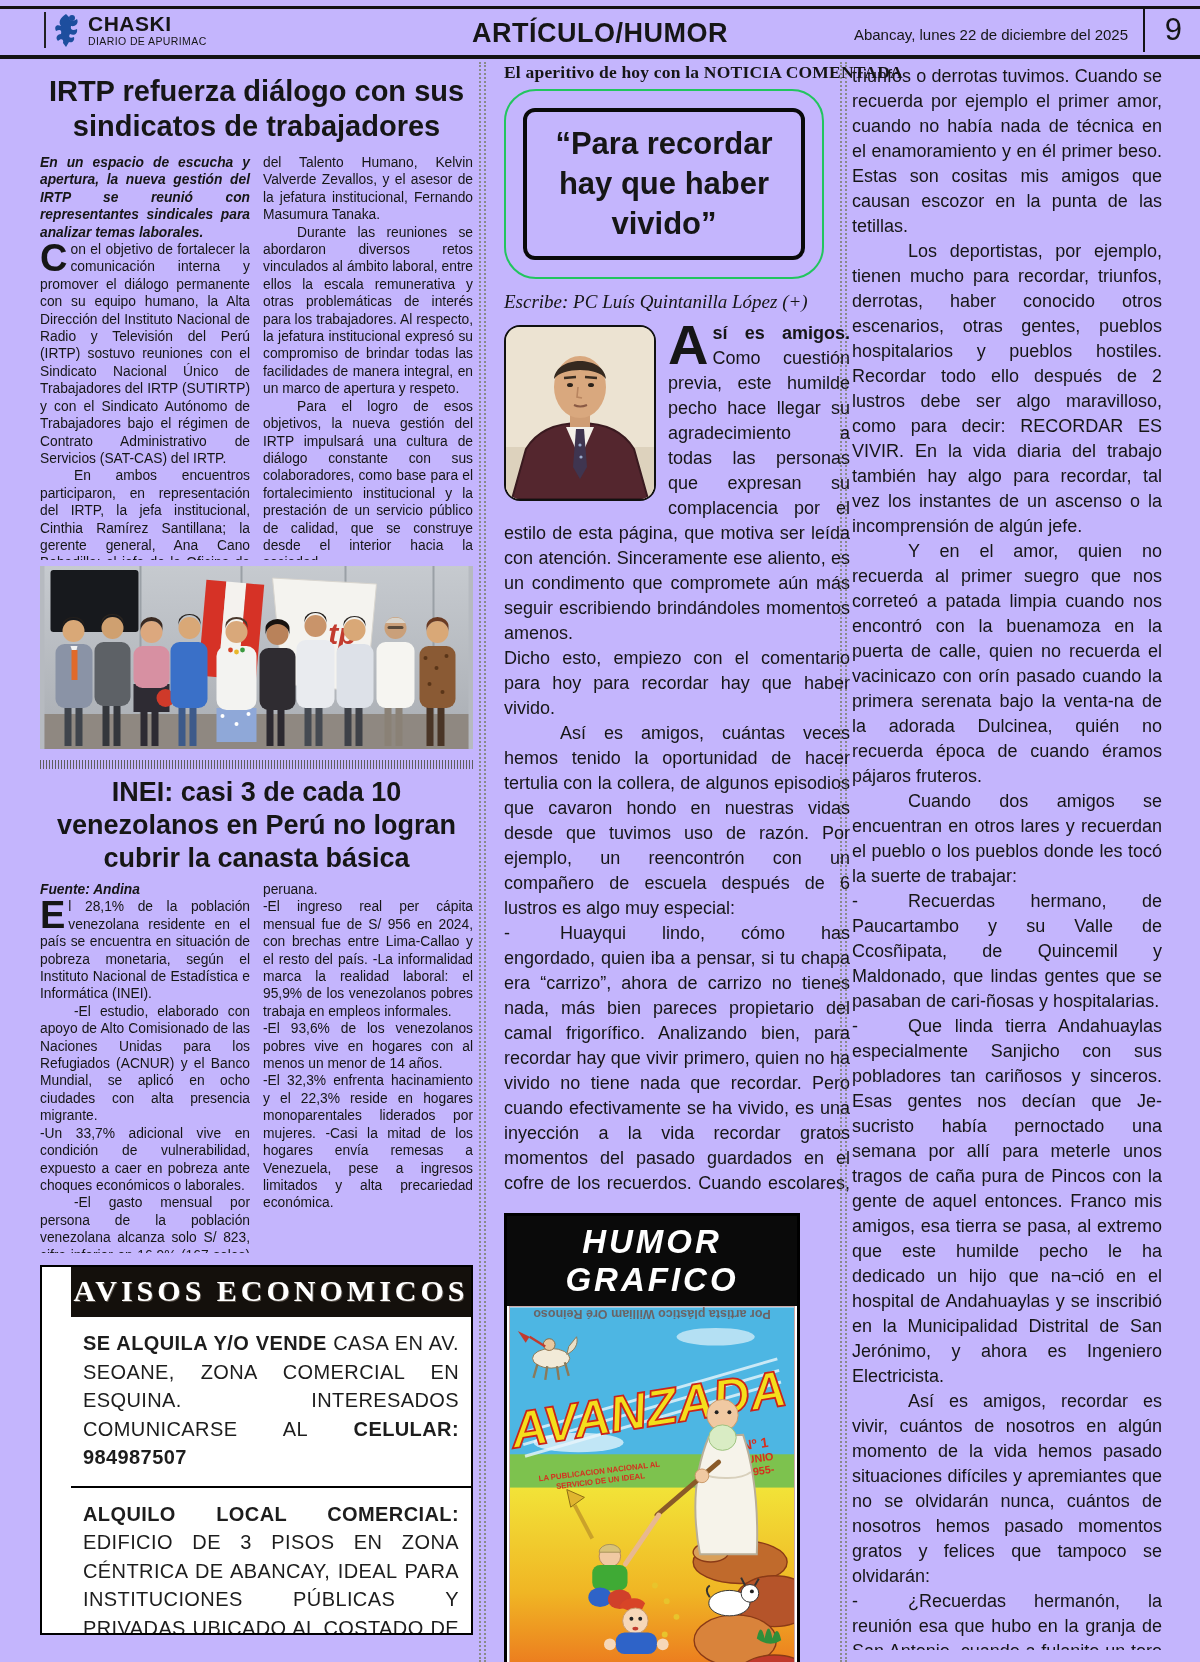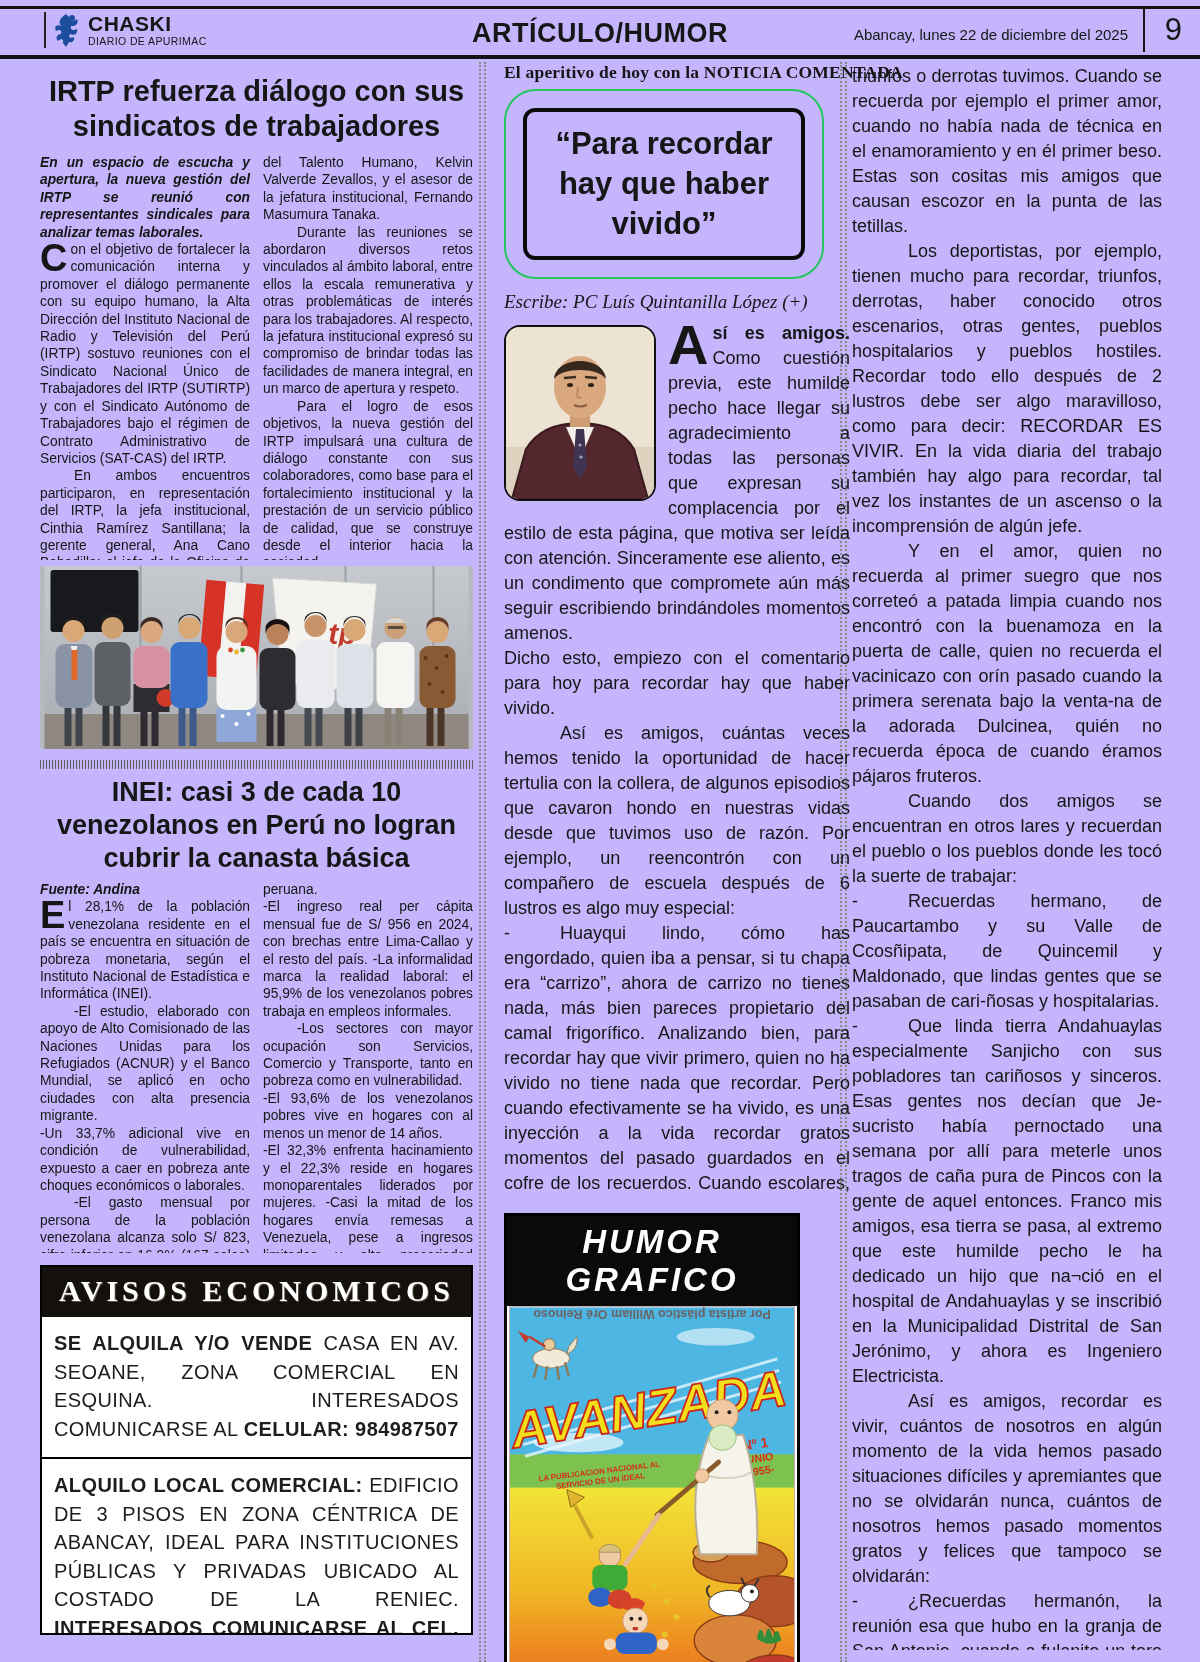--- a/index.html
+++ b/index.html
@@ -32,21 +32,21 @@
   .col p{margin:0;}
   .intro{font-weight:700;font-style:italic;}
   .ind-sm{text-indent:34px;}
   .dc{float:left;font-weight:700;font-size:38px;line-height:30px;padding:2px 3px 0 0;}
   .src{font-weight:700;font-style:italic;}
 
   .photo{width:433px;height:183px;margin-top:6px;background:#b6bac0;overflow:hidden;}
   .hsep{height:9px;margin:11px 0 7px;background:repeating-linear-gradient(to right,#5e5e5e 0 1px,transparent 1px 3px);}
   .h-inei{font-size:27px;line-height:33px;font-weight:700;text-align:center;margin:4px 0 2px;}
 
-  .avisos{margin-top:12px;border:2px solid #000;height:366px;overflow:hidden;background:#fff;}
+  .avisos{margin-top:12px;border:2px solid #000;height:366px;overflow:hidden;background:#fff;padding-left:29px;}
   .avisos-head{background:#14100c;color:#fff;text-align:center;font-family:"Liberation Serif",serif;font-weight:700;font-size:30px;letter-spacing:4px;padding:7px 0 9px;text-shadow:1px 1px 0 #5a524a;}
   .ad{padding:12px 12px 14px;font-size:20px;line-height:28.5px;text-align:justify;letter-spacing:.4px;color:#1d1d1d;}
   .ad b{font-weight:700;}
   .ad2{border-top:2px solid #000;}
 
   
   .mid{position:absolute;left:504px;top:62px;width:346px;}
   .kicker{font-family:"Liberation Serif",serif;font-weight:700;font-size:17.5px;letter-spacing:.2px;white-space:nowrap;}
   .tbox-out{margin-top:6px;width:282px;border:2px solid #22c55e;border-radius:32px;padding:17px;}
   .tbox-in{border:4px solid #0a0a0a;border-radius:12px;padding:12px 6px;text-align:center;font-weight:700;font-size:31px;line-height:40px;}
@@ -230,21 +230,20 @@
       <div class="col">
         <p class="src">Fuente: Andina</p>
         <p><span class="dc">E</span><span>l 28,1% de la población venezolana residente en el país se encuentra en situación de pobreza monetaria, según el Instituto Nacional de Estadística e Informática (INEI).</span></p>
         <p class="ind-sm">-El estudio, elaborado con apoyo de Alto Comisionado de las Naciones Unidas para los Refugiados (ACNUR) y el Banco Mundial, se aplicó en ocho ciudades con alta presencia migrante.</p>
         <p>-Un 33,7% adicional vive en condición de vulnerabilidad, expuesto a caer en pobreza ante choques económicos o laborales.</p>
         <p class="ind-sm">-El gasto mensual por persona de la población venezolana alcanza solo S/ 823, cifra inferior en 16,9% (167 soles) menos que el promedio de la población</p>
       </div>
       <div class="col">
         <p>peruana.</p>
         <p>-El ingreso real per cápita mensual fue de S/ 956 en 2024, con brechas entre Lima-Callao y el resto del país.  -La informalidad marca la realidad laboral: el 95,9% de los venezolanos pobres trabaja en empleos informales.</p>
-        <p class="ind-sm">-Los sectores con mayor ocupación son Servicios, Comercio y Transporte, tanto en pobreza como en vulnerabilidad.</p>
         <p>-El 93,6% de los venezolanos pobres vive en hogares con al menos un menor de 14 años.</p>
         <p>-El 32,3% enfrenta hacinamiento y el 22,3% reside en hogares monoparentales liderados por mujeres. -Casi la mitad de los hogares envía remesas a Venezuela, pese a ingresos limitados y alta precariedad económica.</p>
       </div>
     </div>
 
     <div class="avisos">
       <div class="avisos-head">AVISOS ECONOMICOS</div>
       <div class="ad"><b>SE ALQUILA Y/O VENDE</b><span> CASA EN AV. SEOANE, ZONA COMERCIAL EN ESQUINA. INTERESADOS COMUNICARSE AL </span><b>CELULAR: 984987507</b></div>
       <div class="ad ad2"><b>ALQUILO LOCAL COMERCIAL:</b><span> EDIFICIO DE 3 PISOS EN  ZONA CÉNTRICA DE ABANCAY, IDEAL PARA INSTITUCIONES PÚBLICAS Y PRIVADAS UBICADO AL COSTADO DE LA RENIEC. </span><b>INTERESADOS COMUNICARSE AL CEL. 984601291 - 984987507</b></div>
     </div>

